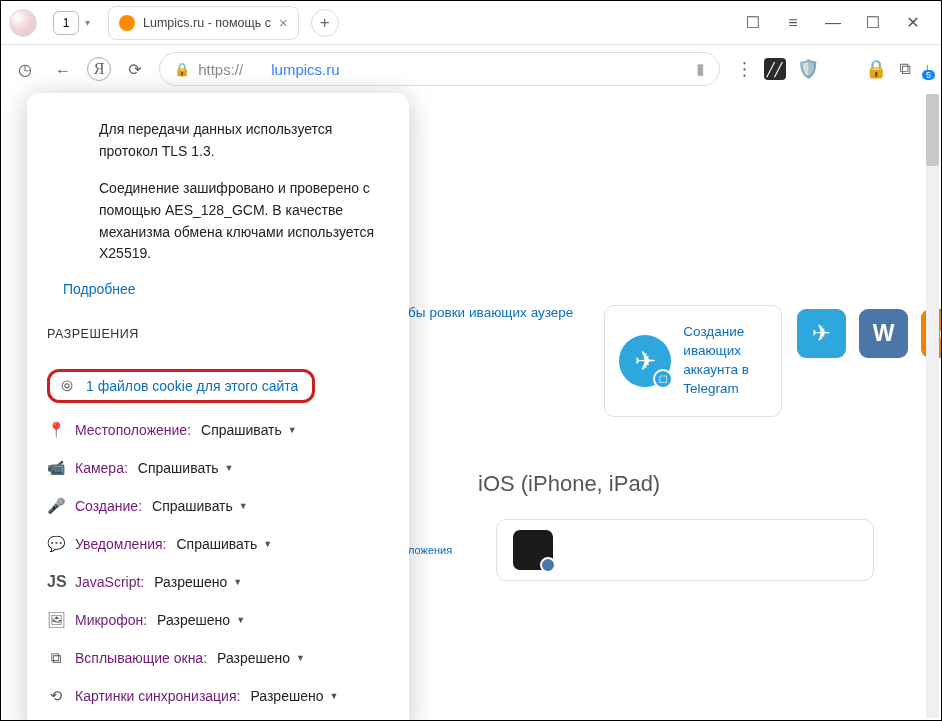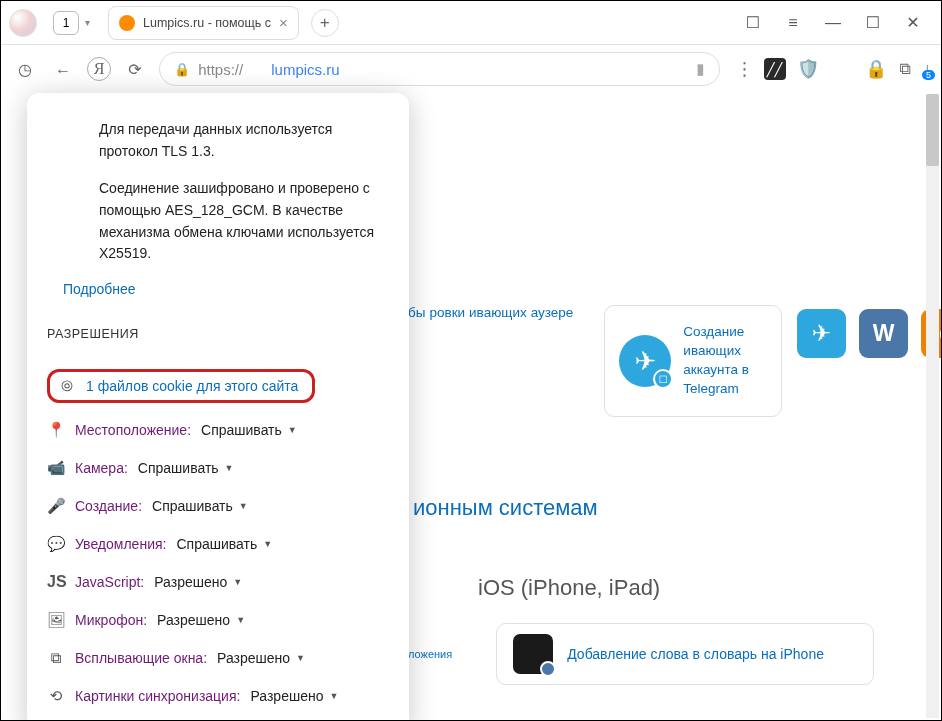--- a/index.html
+++ b/index.html
@@ -142,29 +142,27 @@
     <div class="info-card">
       <div class="tg-icon">✈<div class="tg-sub">☐</div></div>
       <div class="card-text">
         <div>Создание</div>
         <div>ивающих</div>
         <div>аккаунта в</div>
         <div>Telegram</div>
       </div>
     </div>
   </div>
-  <div class="section-head">ионным системам</div>
   <div class="ios-head">iOS (iPhone, iPad)</div>
   <div class="ios-row">
     <span class="ios-partial">ложения</span>
     <div class="ios-card">
       <div class="iphone-icon">
           <div class="iphone-sub"></div>
         </div>
-      <span class="ios-link">Добавление слова в словарь на iPhone</span>
     </div>
   </div>
 </div>
 
 <div class="soc-wrap">
   <div class="social">
     <div class="soc soc-tg">✈</div>
     <div class="soc soc-vk">
         <b>W</b>
       </div>

